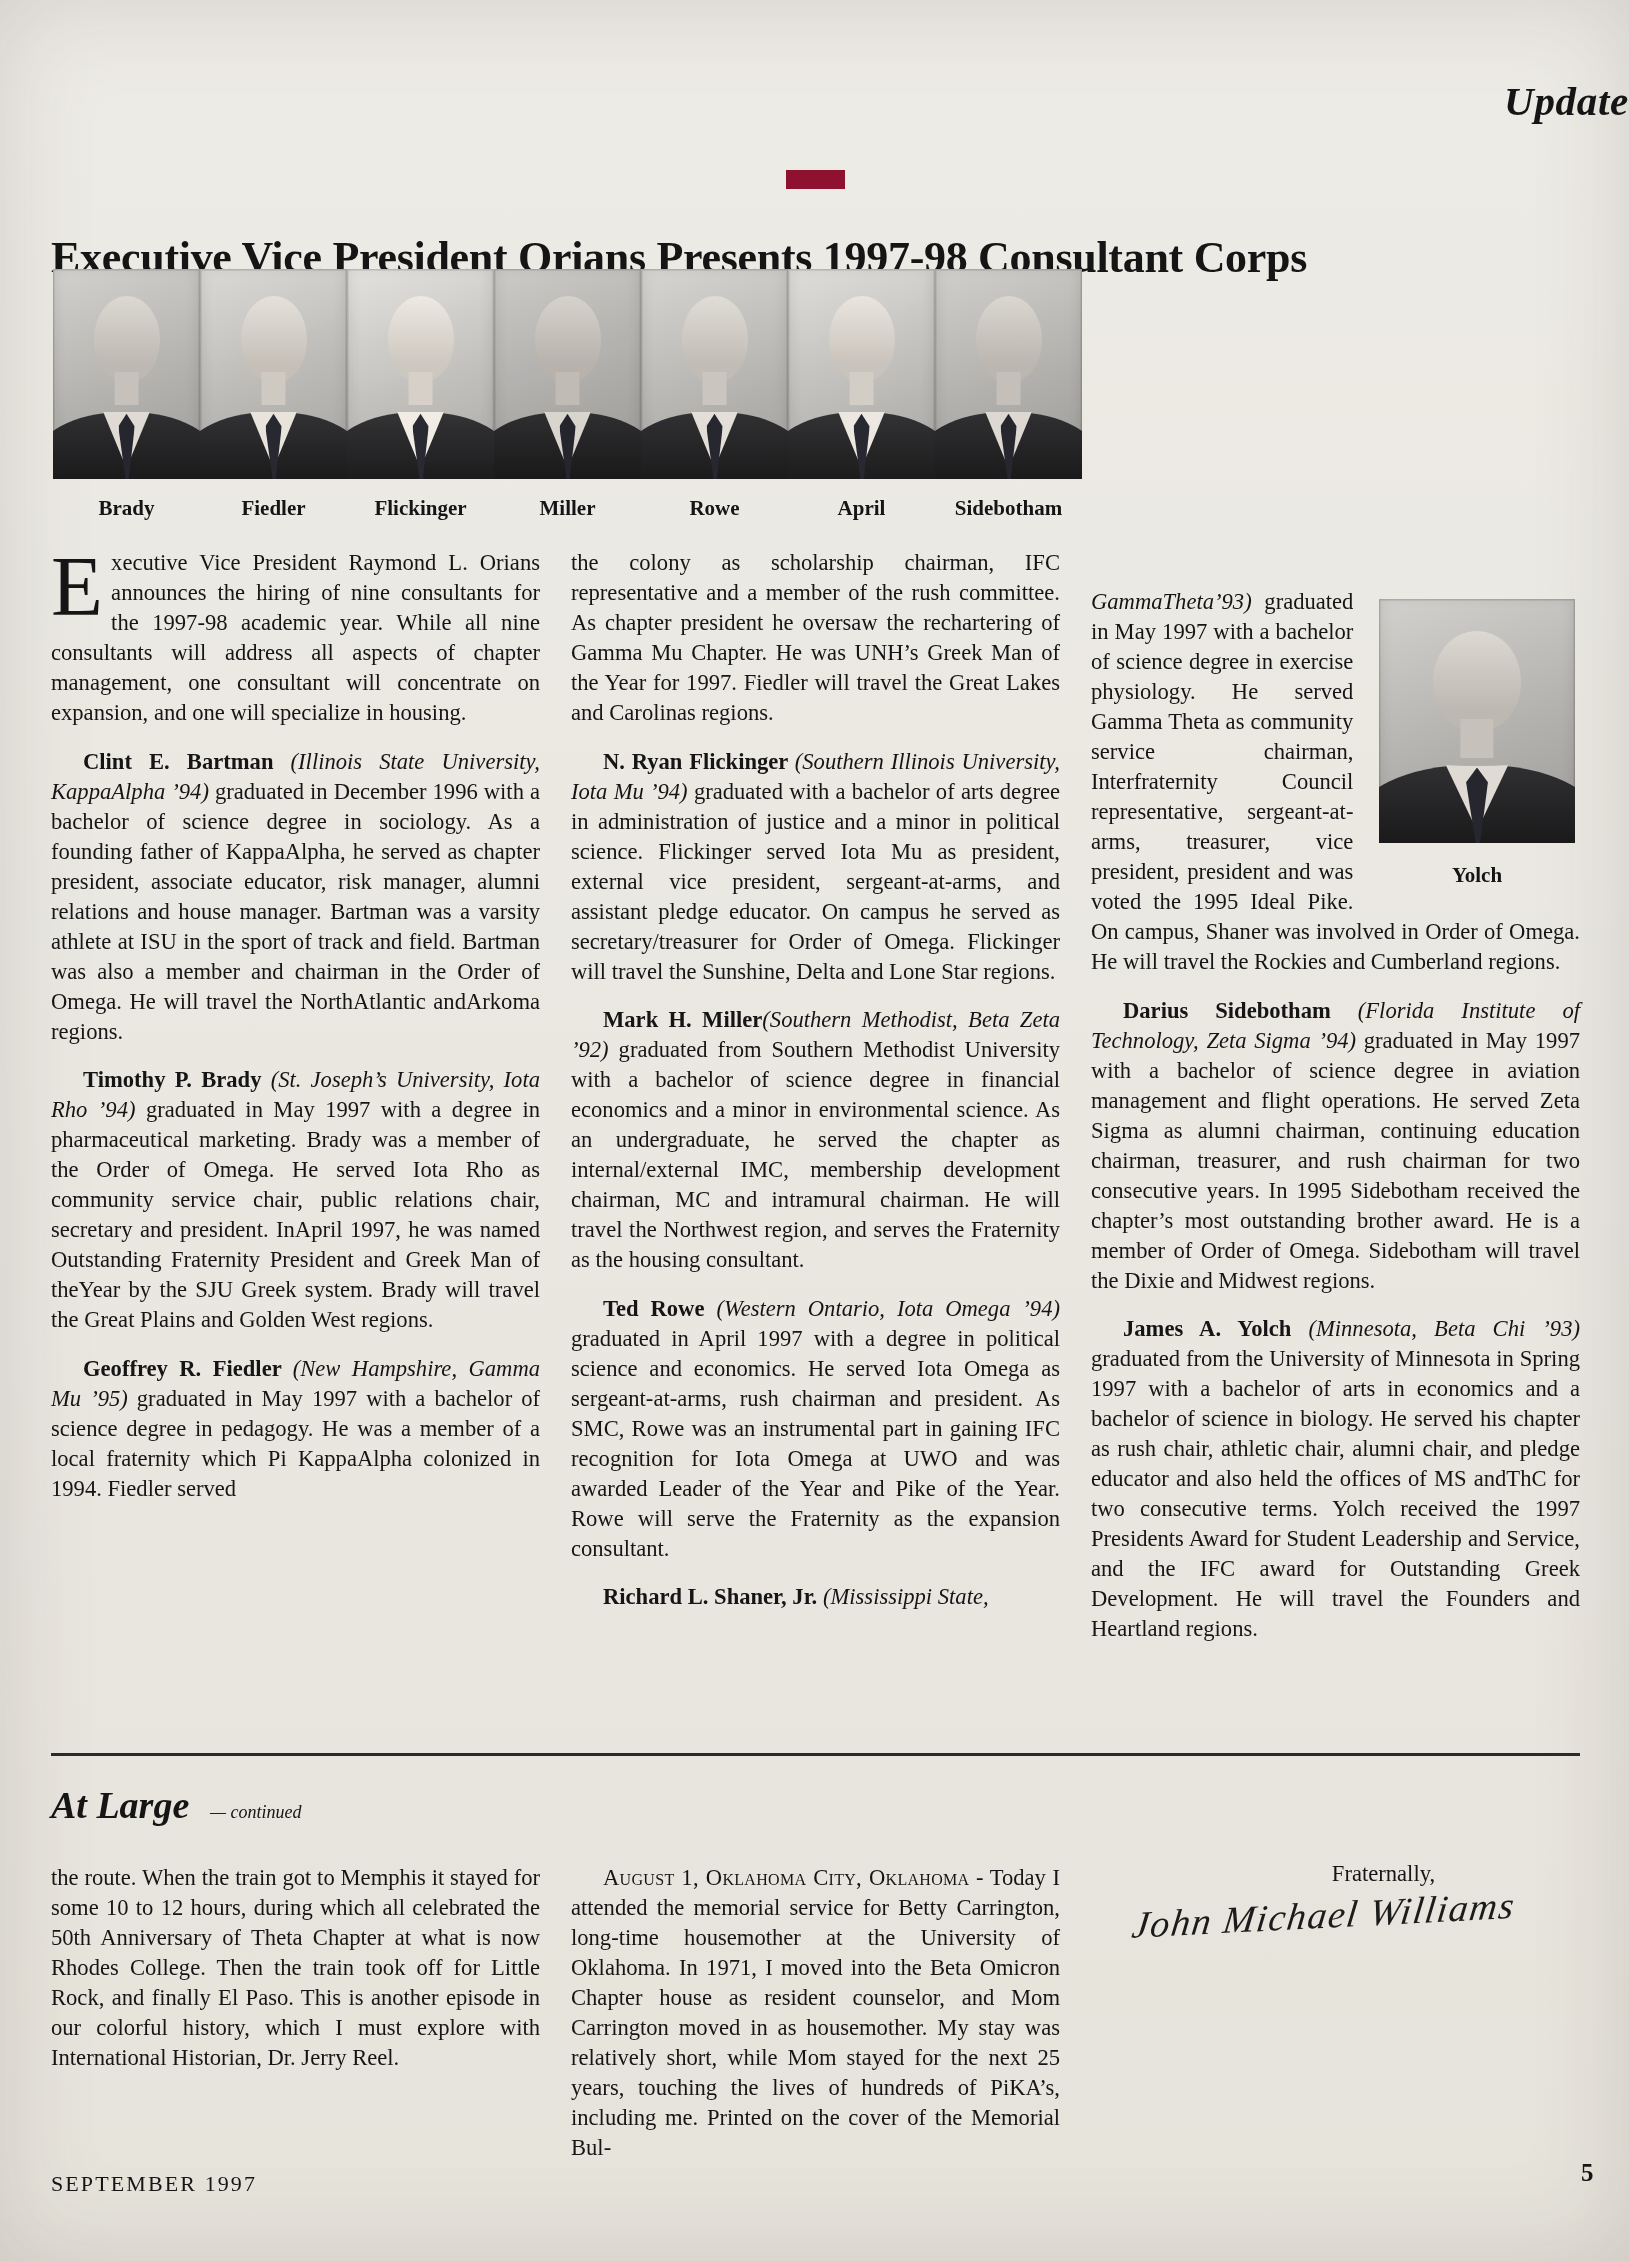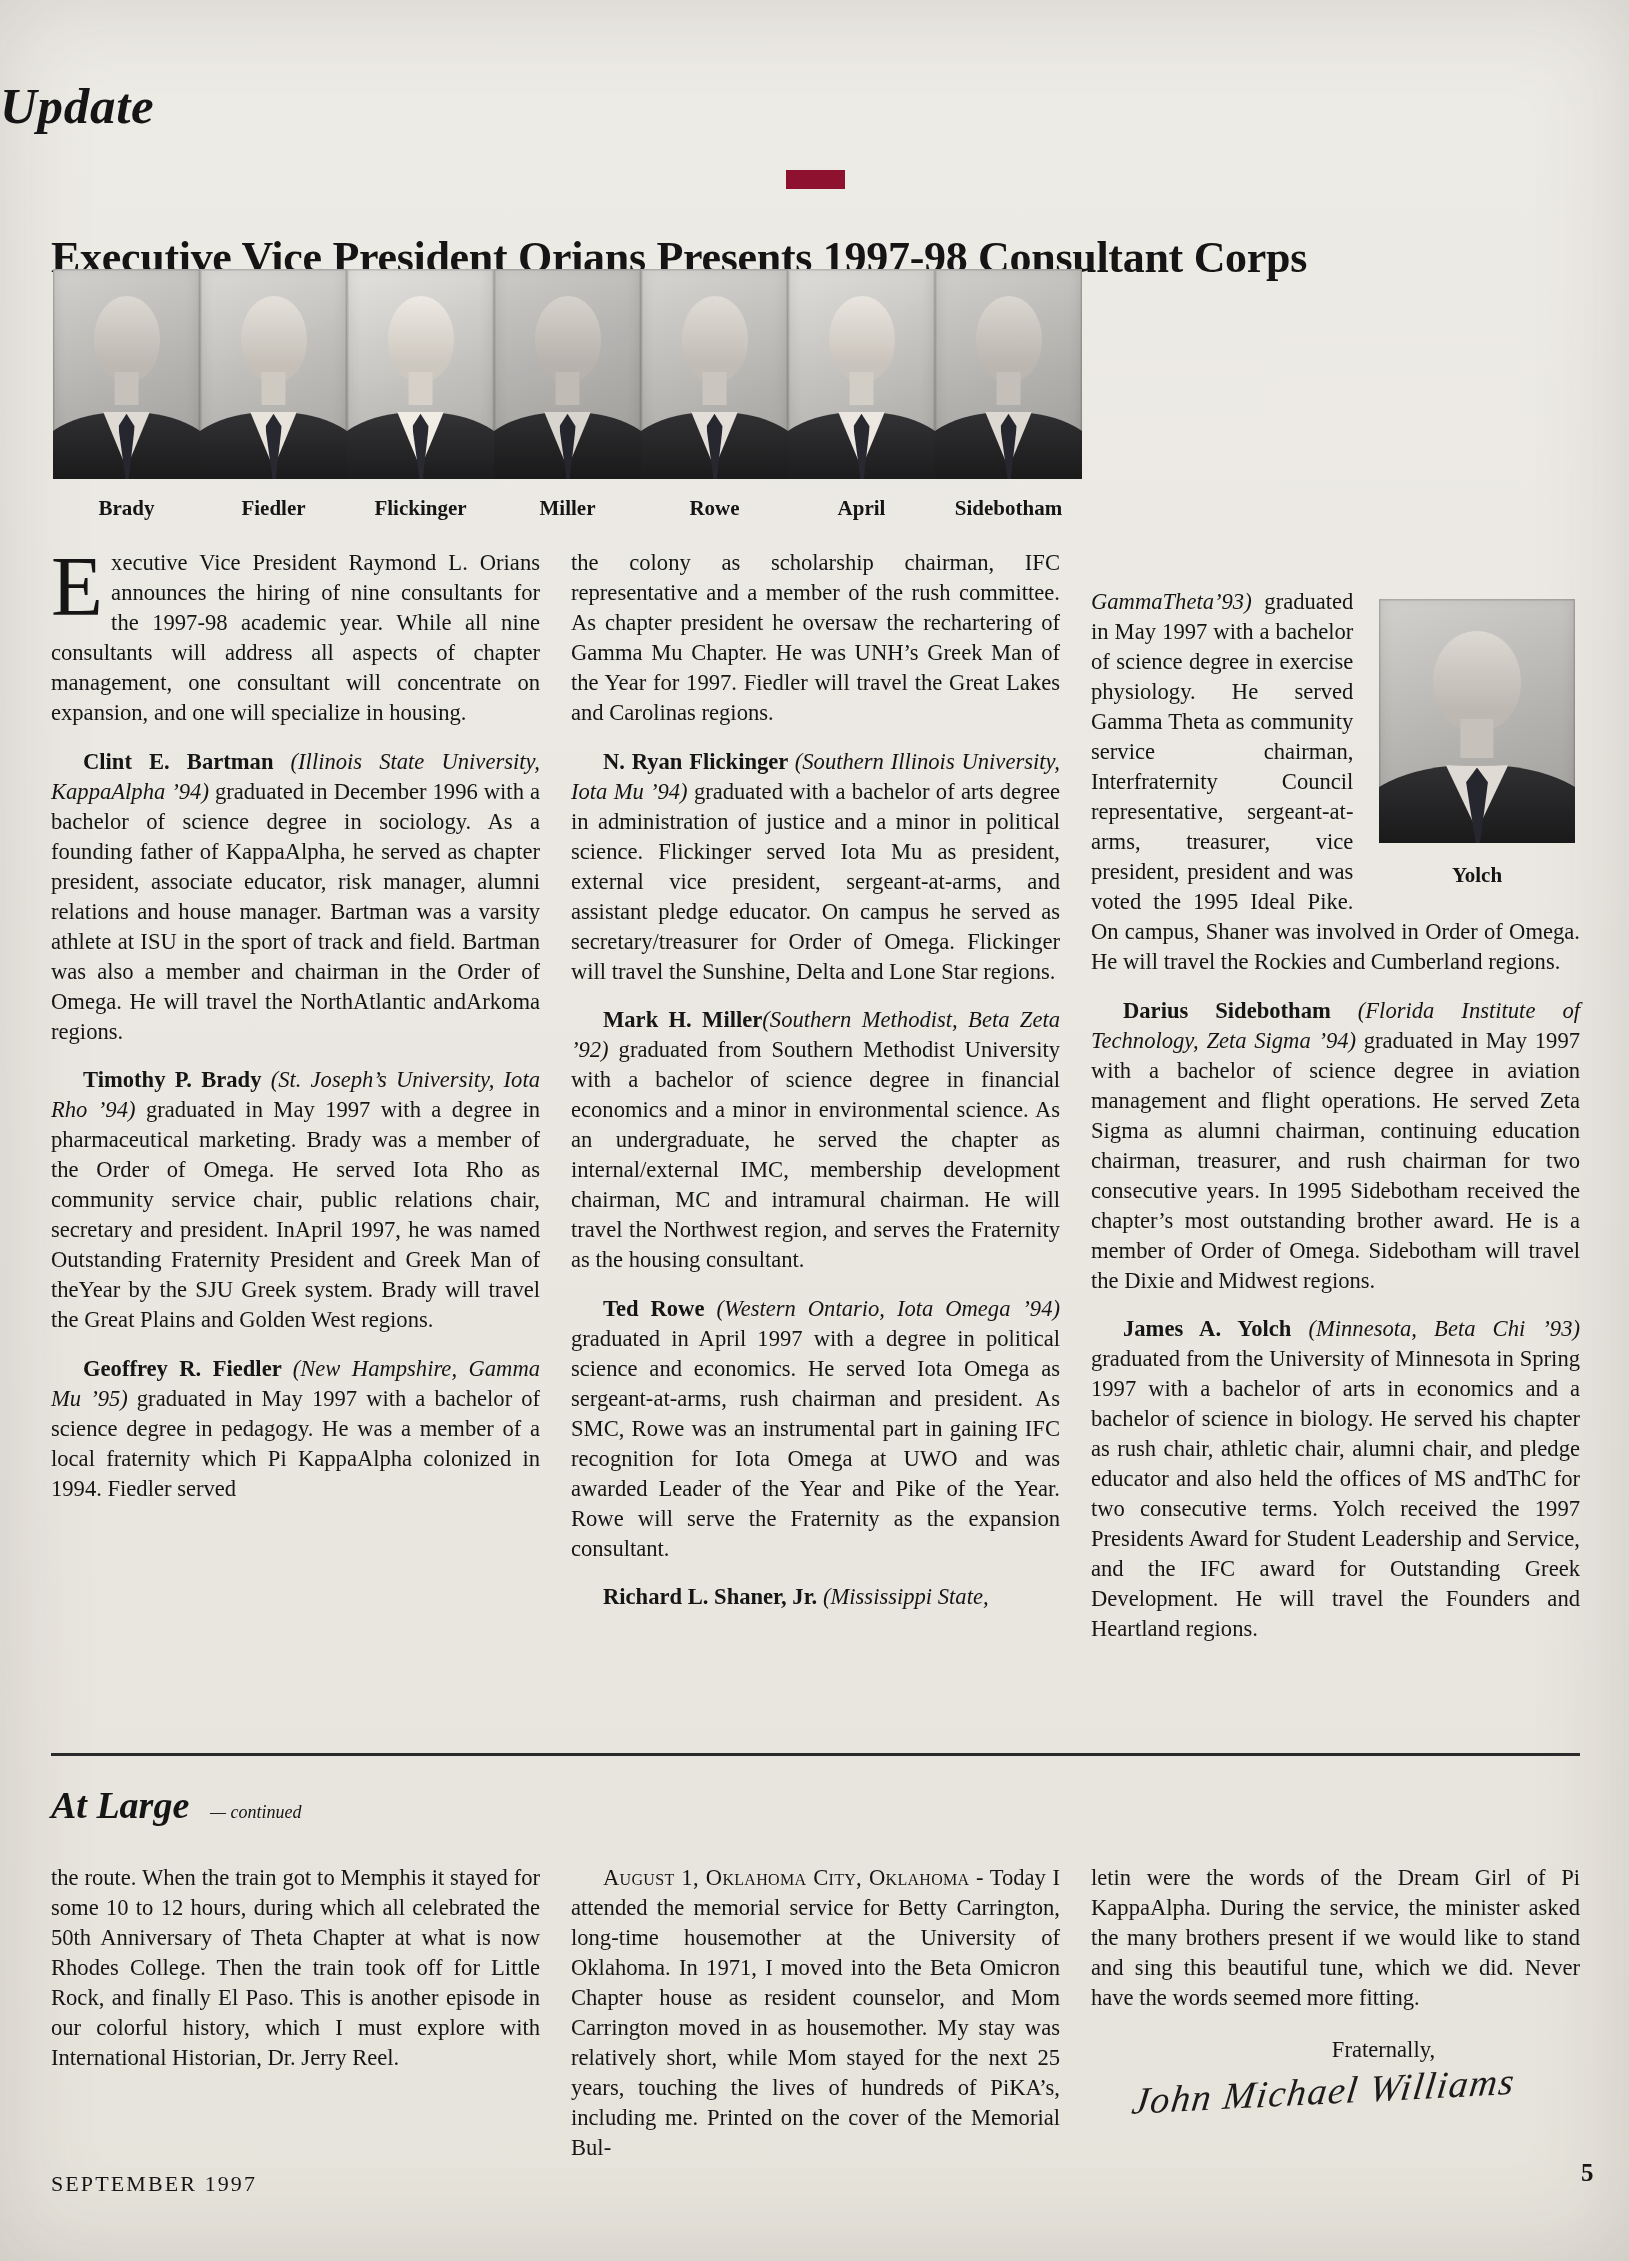--- a/index.html
+++ b/index.html
@@ -3,22 +3,22 @@
 <meta charset="utf-8">
 <style>
   html,body{margin:0;padding:0;background:#cfccc5;}
   .page{
     position:relative;width:1629px;height:2261px;margin:0 auto;
     background:linear-gradient(180deg,#edebe5 0%,#eae7e1 55%,#e6e3db 100%);
     box-shadow:inset 0 0 96px rgba(90,85,75,.18);
     font-family:"Liberation Serif", serif;color:#151515;overflow:hidden;
   }
   
-  .update-head{position:absolute;top:77px;left:0;width:100%;text-align:left;
-    font-style:italic;font-weight:bold;font-size:51px;letter-spacing:0.7px;}
+  .update-head{position:absolute;top:77px;left:0;width:100%;text-align:right;
+    font-style:italic;font-weight:bold;font-size:41px;letter-spacing:0.7px;}
   .update-bar{position:absolute;top:170px;left:786px;width:59px;height:18.5px;}
   .headline{position:absolute;top:203px;left:51px;width:1535px;font-weight:bold;
     font-size:44px;letter-spacing:-0.3px;white-space:nowrap;}
   
   .photo-row{position:absolute;top:269px;left:53px;width:1524px;display:flex;justify-content:flex-start;}
   .photo-cell{width:147px;}
   .photo{position:relative;overflow:hidden;width:147px;height:210px;
     background:linear-gradient(160deg,#d2d1ce 0%,#b3b2af 55%,#9d9c99 100%);
     box-shadow:inset 0 0 0 1.4px rgba(40,40,40,.18), inset 0 -4.1px 15px rgba(0,0,0,.12);}
   .ph-head{position:absolute;left:50%;top:13%;transform:translateX(-50%);width:45%;height:41%;
@@ -177,21 +177,20 @@
 
   <div class="col-b" id="colb1">
     <p>the route. When the train got to Memphis it stayed for some 10 to 12 hours, during which all celebrated the 50th Anniversary of Theta Chapter at what is now Rhodes College. Then the train took off for Little Rock, and finally El Paso. This is another episode in our colorful history, which I must explore with International Historian, Dr. Jerry Reel.</p>
   </div>
 
   <div class="col-b" id="colb2">
     <p class="indent-first"><span class="smallcaps">August 1, Oklahoma City, Oklahoma</span><span> - Today I attended the memorial service for Betty Carrington, long-time housemother at the University of Oklahoma. In 1971, I moved into the Beta Omicron Chapter house as resident counselor, and Mom Carrington moved in as housemother. My stay was relatively short, while Mom stayed for the next 25 years, touching the lives of hundreds of PiKA’s, including me. Printed on the cover of the Memorial Bul-</span></p>
   </div>
 
   <div class="col-b" id="colb3">
-    <p>letin were the words of the Dream Girl of Pi KappaAlpha. During the service, the minister asked the many brothers present if we would like to stand and sing this beautiful tune, which we did. Never have the words seemed more fitting.</p>
     <p class="closing">Fraternally,</p>
     <div class="signature">John Michael Williams</div>
   </div>
 
   <div class="footer-issue">SEPTEMBER 1997</div>
   <div class="footer-page">5</div>
 
 </div>
 
 

